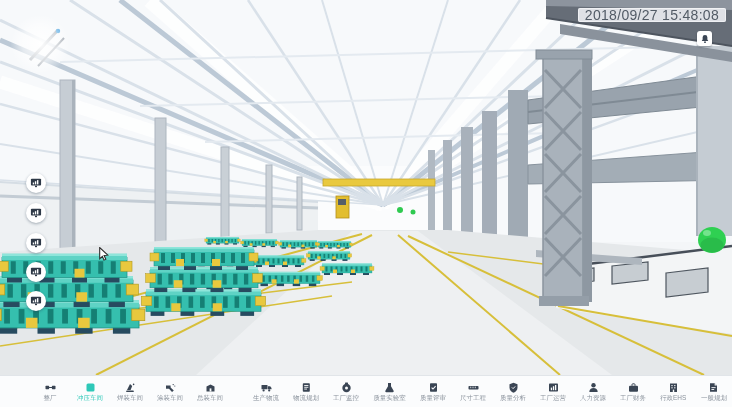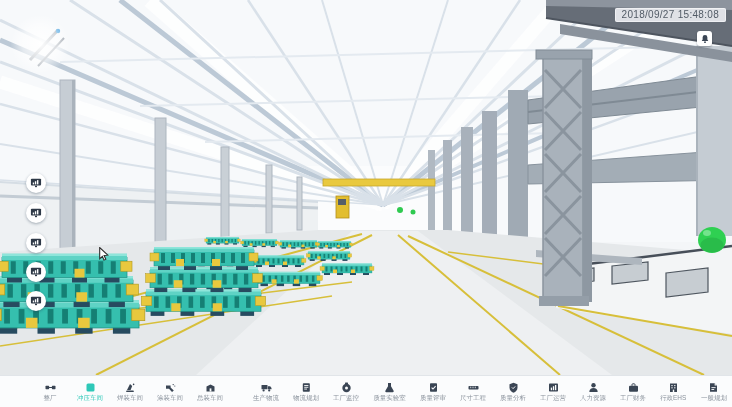--- a/index.html
+++ b/index.html
@@ -3,21 +3,21 @@
 <meta charset="utf-8">
 <style>
   html,body{margin:0;padding:0;}
   body{width:732px;height:407px;overflow:hidden;font-family:"Liberation Sans",sans-serif;background:#fff;}
   .app{position:relative;width:732px;height:407px;background:#fff;}
   .viewport{position:absolute;left:0;top:0;width:732px;height:375px;overflow:hidden;background:#f4f6f8;}
   .scene-svg{position:absolute;left:0;top:0;}
   .lamp-glow{position:absolute;left:10px;top:14px;width:60px;height:60px;border-radius:50%;
     background:radial-gradient(circle,rgba(255,255,255,.98) 0%,rgba(255,255,255,.6) 42%,rgba(255,255,255,0) 70%);pointer-events:none;}
   .timestamp{position:absolute;top:8px;right:6px;background:rgba(233,236,240,.92);color:#525b66;
-    font-size:10px;line-height:10px;padding:2px 7px;border-radius:2px;letter-spacing:.3px;
+    font-size:14px;line-height:10px;padding:2px 7px;border-radius:2px;letter-spacing:.3px;
     box-shadow:0 0 0 1px rgba(255,255,255,.5) inset;}
   .bell-btn{position:absolute;top:31px;right:20px;width:15px;height:15px;background:#fff;border-radius:3px;
     display:flex;align-items:center;justify-content:center;box-shadow:0 1px 2px rgba(20,30,40,.35);cursor:pointer;}
   .hotspot{position:absolute;left:26px;width:20px;height:20px;border-radius:50%;background:#fff;
     display:flex;align-items:center;justify-content:center;box-shadow:0 1px 3px rgba(40,60,80,.4);cursor:pointer;}
   .cursor{position:absolute;left:99px;top:247px;pointer-events:none;}
   
   .toolbar{position:absolute;left:0;bottom:0;width:732px;height:32px;background:#fbfcfd;
     border-top:1px solid #e1e5e9;display:flex;align-items:center;box-sizing:border-box;}
   .tb-group1{display:flex;margin-left:36px;width:188px;justify-content:space-between;}

